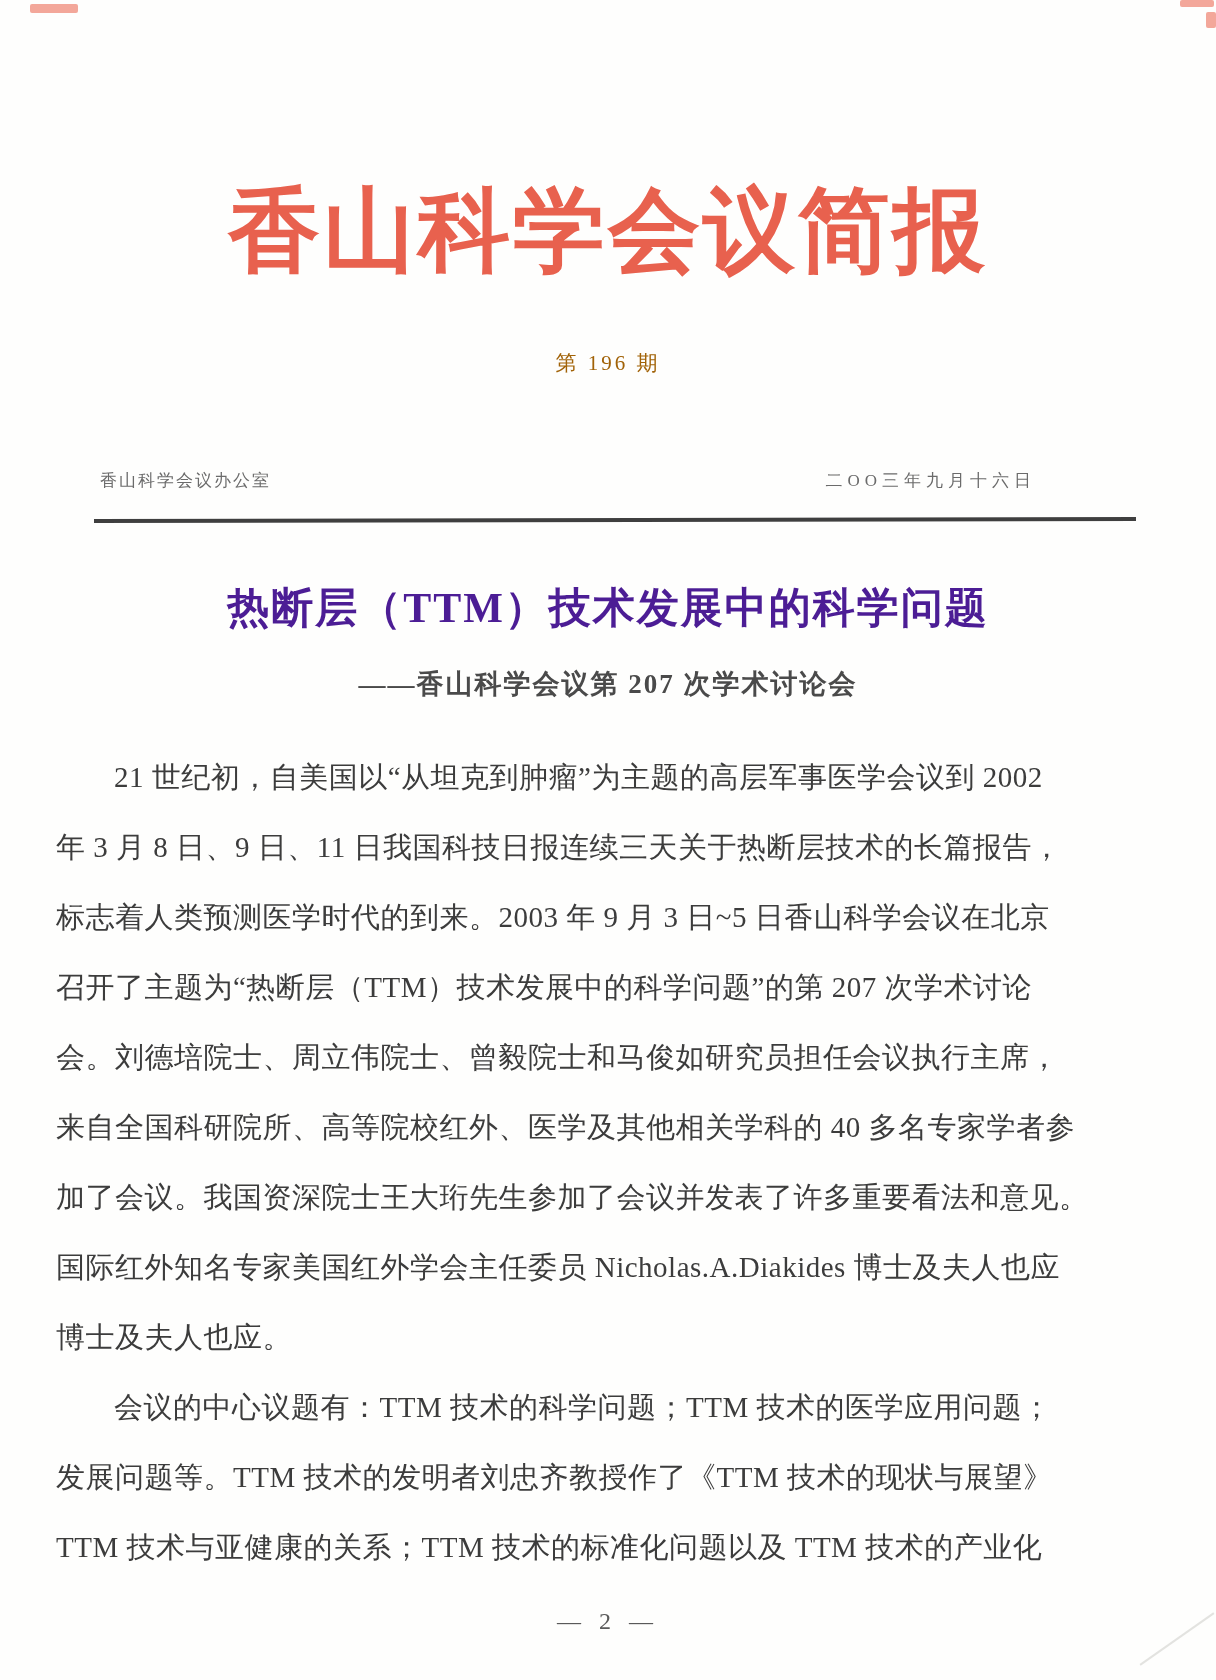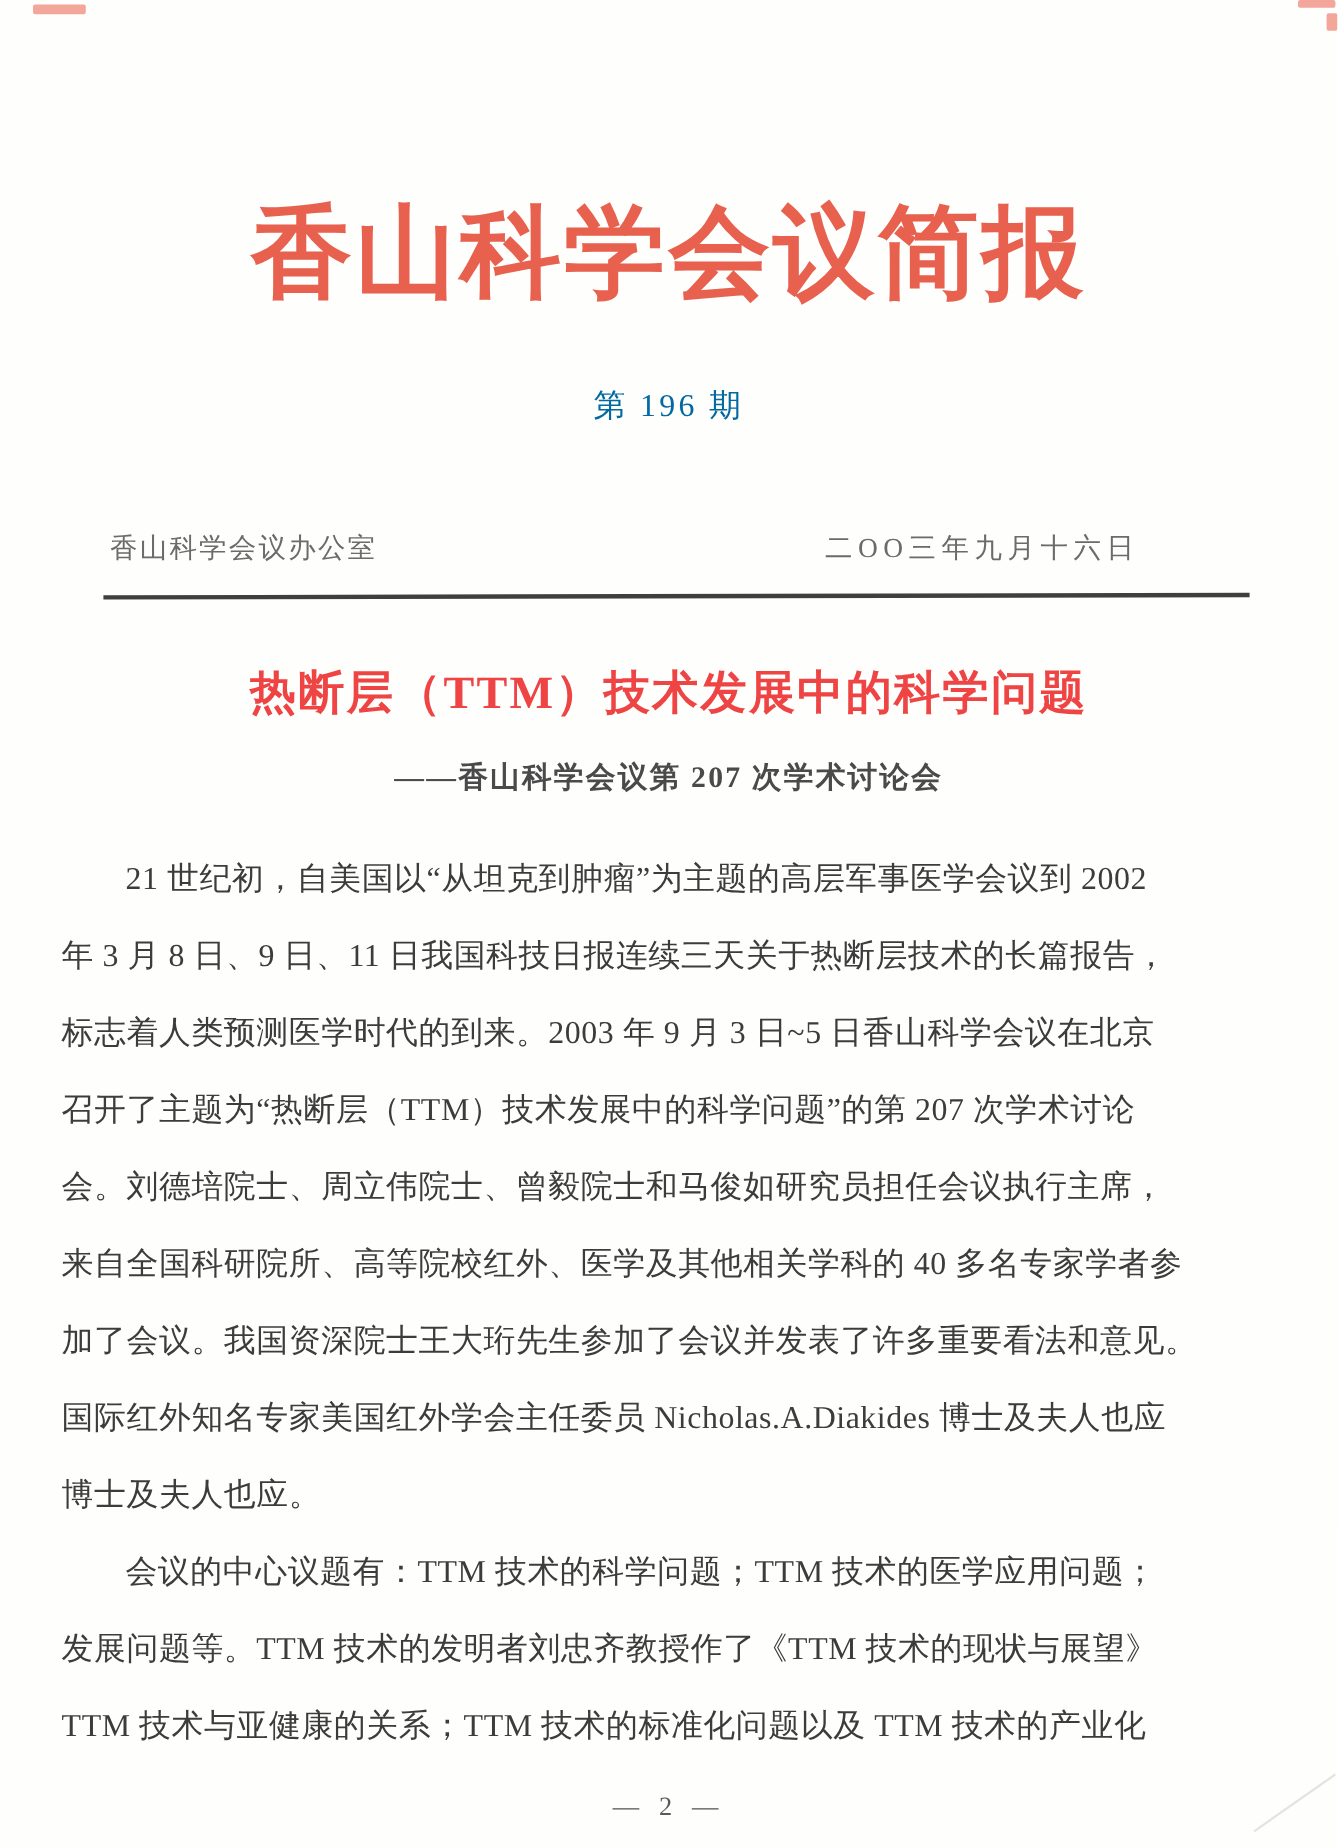--- a/index.html
+++ b/index.html
@@ -34,51 +34,51 @@
     font-family: "Liberation Sans", "DejaVu Sans", sans-serif;
     font-weight: bold;
     font-size: 92px;
     line-height: 125px;
     letter-spacing: 3px;
     color: #e8614e;
   }
   .issue {
     margin-top: 56px;
     text-align: center;
-    font-size: 29px;
+    font-size: 21px;
     letter-spacing: 3px;
-    color: #0369a1;
+    color: #a16207;
   }
 
   .office-row {
     margin-top: 92px;
     padding: 0 180px 0 100px;
     display: flex;
     justify-content: space-between;
     align-items: baseline;
-    font-size: 25px;
+    font-size: 17px;
     color: #6b6b6b;
     letter-spacing: 2px;
   }
   .office-row .date { letter-spacing: 5px; }
 
   .rule {
     margin: 26px 80px 0 94px;
     height: 4px;
     background: #3f3f3f;
     transform: rotate(-0.12deg);
   }
 
   .article-title {
     margin-top: 58px;
     text-align: center;
     font-size: 42px;
     font-weight: bold;
     letter-spacing: 2px;
-    color: #ef4444;
+    color: #4c1d95;
   }
   .article-subtitle {
     margin-top: 30px;
     text-align: center;
     font-size: 27px;
     letter-spacing: 2px;
     color: #4a4a4a;
     font-weight: bold;
   }
 

